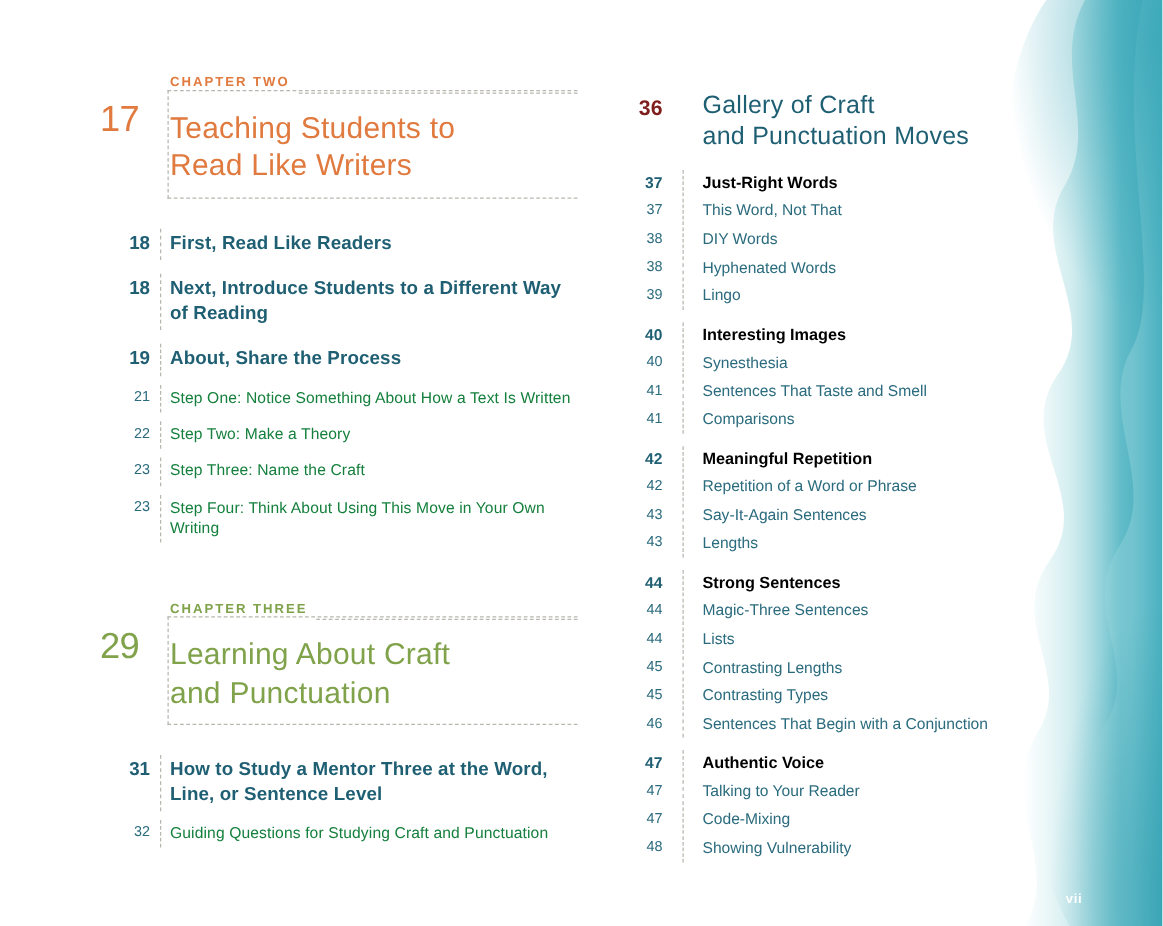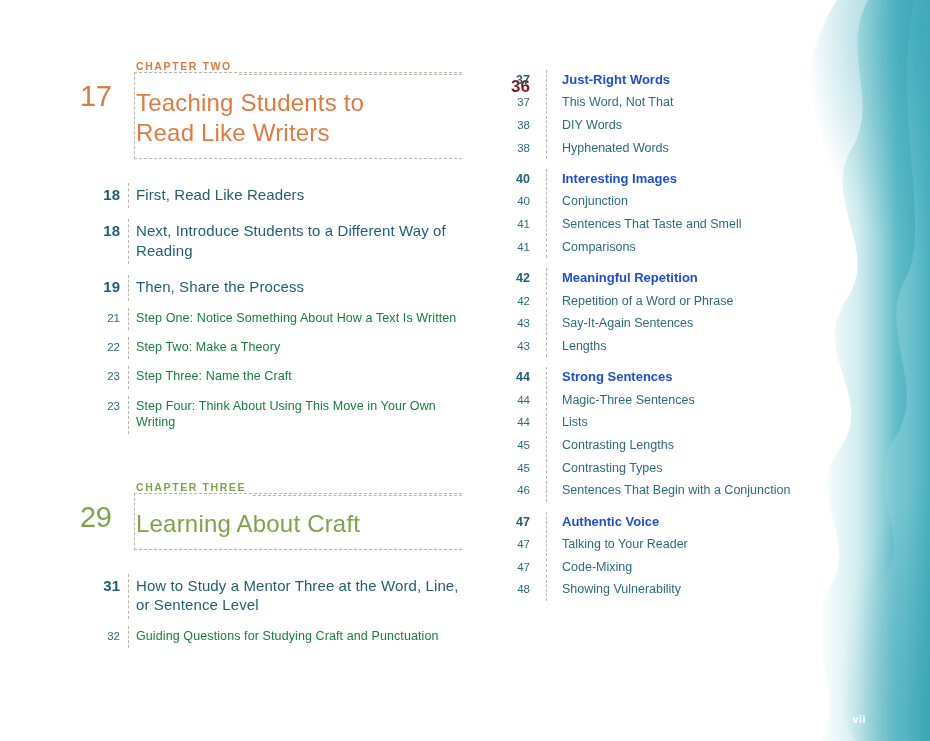--- a/index.html
+++ b/index.html
@@ -116,21 +116,21 @@
     top: 1px;
     width: 40px;
     text-align: right;
     color: #1f5f73;
     font-size: 15px;
     font-weight: 700;
   }
   .entry .txt {
     color: #1f5f73;
     font-size: 15px;
-    font-weight: 400;
+    font-weight: 700;
     line-height: 1.3;
     letter-spacing: 0.1px;
   }
   .entry.sub { margin-top: 13px; }
   .entry.sub .num {
     font-size: 11.5px;
     font-weight: 400;
     color: #2a6b7d;
     top: 2px;
   }
@@ -192,21 +192,21 @@
   }
   .rc-row.group { margin-top: 15px; }
   .rc-row.group .num {
     font-size: 12.5px;
     font-weight: 700;
     color: #1f5f73;
   }
   .rc-row.group .txt {
     font-size: 13px;
     font-weight: 700;
-    color: #1d4ed8;
+    color: #000000;
   }
   .rc-vline {
     position: absolute;
     left: 46px;
     top: -2px;
     bottom: -3px;
     border-left: 1px dashed #b9b6ae;
   }
 
   
@@ -286,21 +286,21 @@
 
     <div class="entry">
       <div class="divider"></div>
       <div class="num">18</div>
       <div class="txt">Next, Introduce Students to a Different Way of Reading</div>
     </div>
 
     <div class="entry">
       <div class="divider"></div>
       <div class="num">19</div>
-      <div class="txt">Then, Share the Process</div>
+      <div class="txt">About, Share the Process</div>
     </div>
 
     <div class="entry sub">
       <div class="divider"></div>
       <div class="num">21</div>
       <div class="txt">Step One: Notice Something About How a Text Is Written</div>
     </div>
 
     <div class="entry sub">
       <div class="divider"></div>
@@ -322,40 +322,45 @@
 
     <div class="chapter-block chap3" style="margin-top:63px;">
       <div class="chapter-rule-box"></div>
       <div class="chapter-num">29</div>
       <div class="kicker-row">
         <div class="chapter-kicker">CHAPTER THREE</div>
         <div class="kicker-rule"></div>
       </div>
       <div class="chapter-title">
         <div>Learning About Craft</div>
+        <div>and Punctuation</div>
       </div>
     </div>
 
     <div class="entry" style="margin-top:26px;">
       <div class="divider"></div>
       <div class="num">31</div>
       <div class="txt">How to Study a Mentor Three at the Word, Line, or Sentence Level</div>
     </div>
 
     <div class="entry sub">
       <div class="divider"></div>
       <div class="num">32</div>
       <div class="txt">Guiding Questions for Studying Craft and Punctuation</div>
     </div>
   </div>
 
   <div id="right-col" class="col">
 
     <div class="rc-head" style="margin-top:72px;">
       <div class="num">36</div>
+      <div class="txt">
+        <div>Gallery of Craft</div>
+        <div>and Punctuation Moves</div>
+      </div>
     </div>
 
     <div class="rc-row group">
       <div class="rc-vline"></div>
       <div class="num">37</div>
       <div class="txt">Just-Right Words</div>
     </div>
     <div class="rc-row">
       <div class="rc-vline"></div>
       <div class="num">37</div>
@@ -364,30 +369,35 @@
     <div class="rc-row">
       <div class="rc-vline"></div>
       <div class="num">38</div>
       <div class="txt">DIY Words</div>
     </div>
     <div class="rc-row">
       <div class="rc-vline"></div>
       <div class="num">38</div>
       <div class="txt">Hyphenated Words</div>
     </div>
+    <div class="rc-row">
+      <div class="rc-vline"></div>
+      <div class="num">39</div>
+      <div class="txt">Lingo</div>
+    </div>
 
     <div class="rc-row group">
       <div class="rc-vline"></div>
       <div class="num">40</div>
       <div class="txt">Interesting Images</div>
     </div>
     <div class="rc-row">
       <div class="rc-vline"></div>
       <div class="num">40</div>
-      <div class="txt">Conjunction</div>
+      <div class="txt">Synesthesia</div>
     </div>
     <div class="rc-row">
       <div class="rc-vline"></div>
       <div class="num">41</div>
       <div class="txt">Sentences That Taste and Smell</div>
     </div>
     <div class="rc-row">
       <div class="rc-vline"></div>
       <div class="num">41</div>
       <div class="txt">Comparisons</div>

